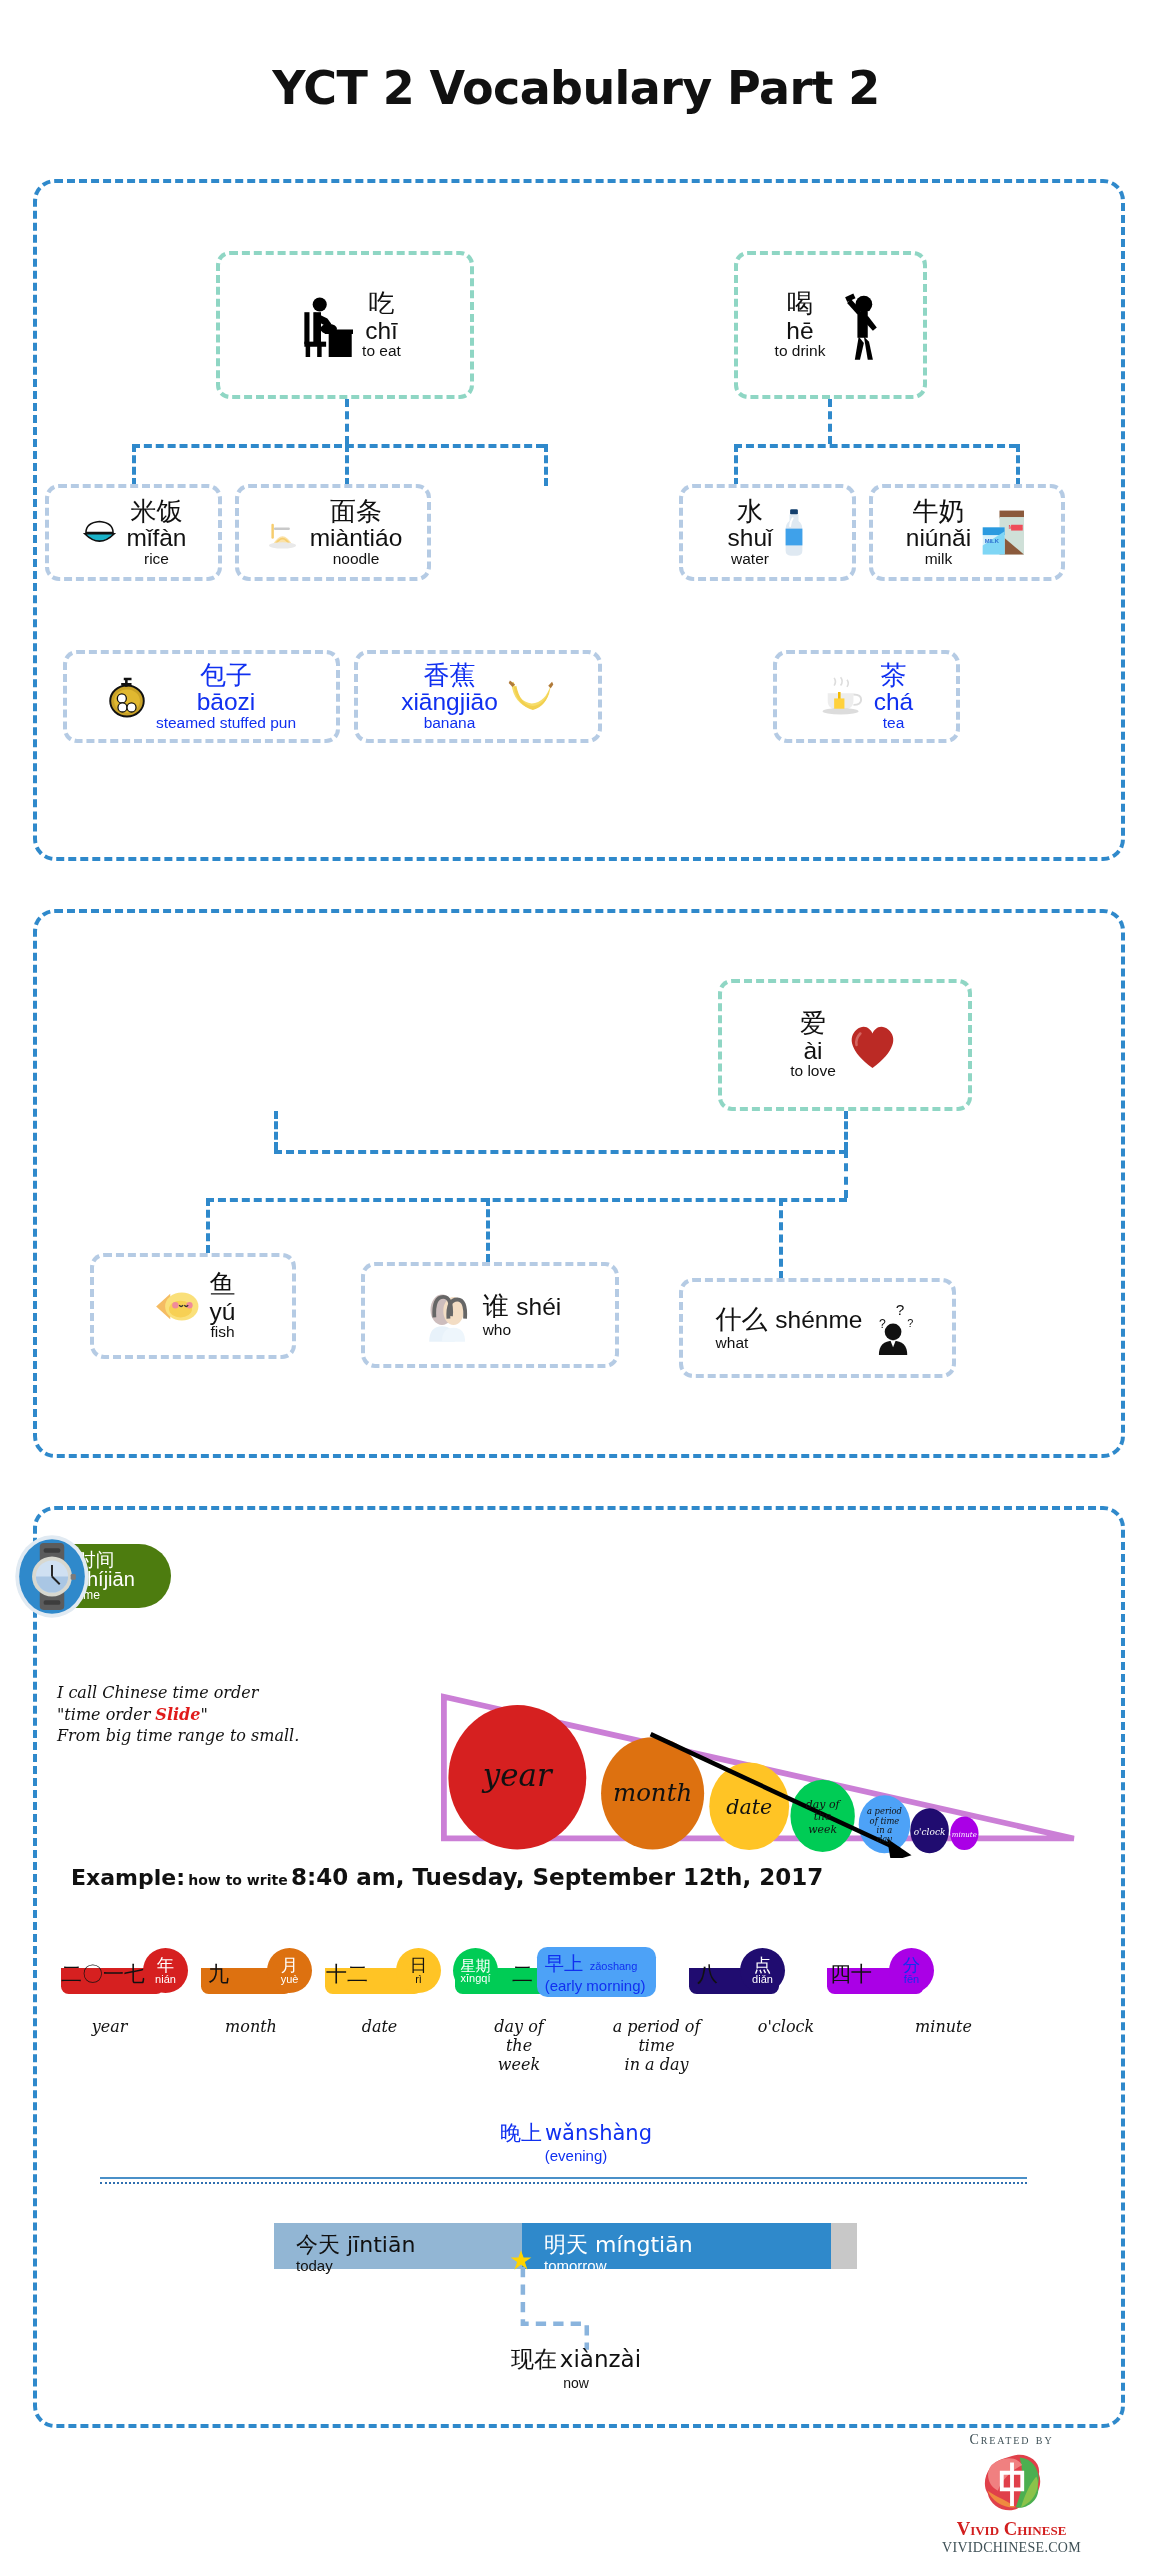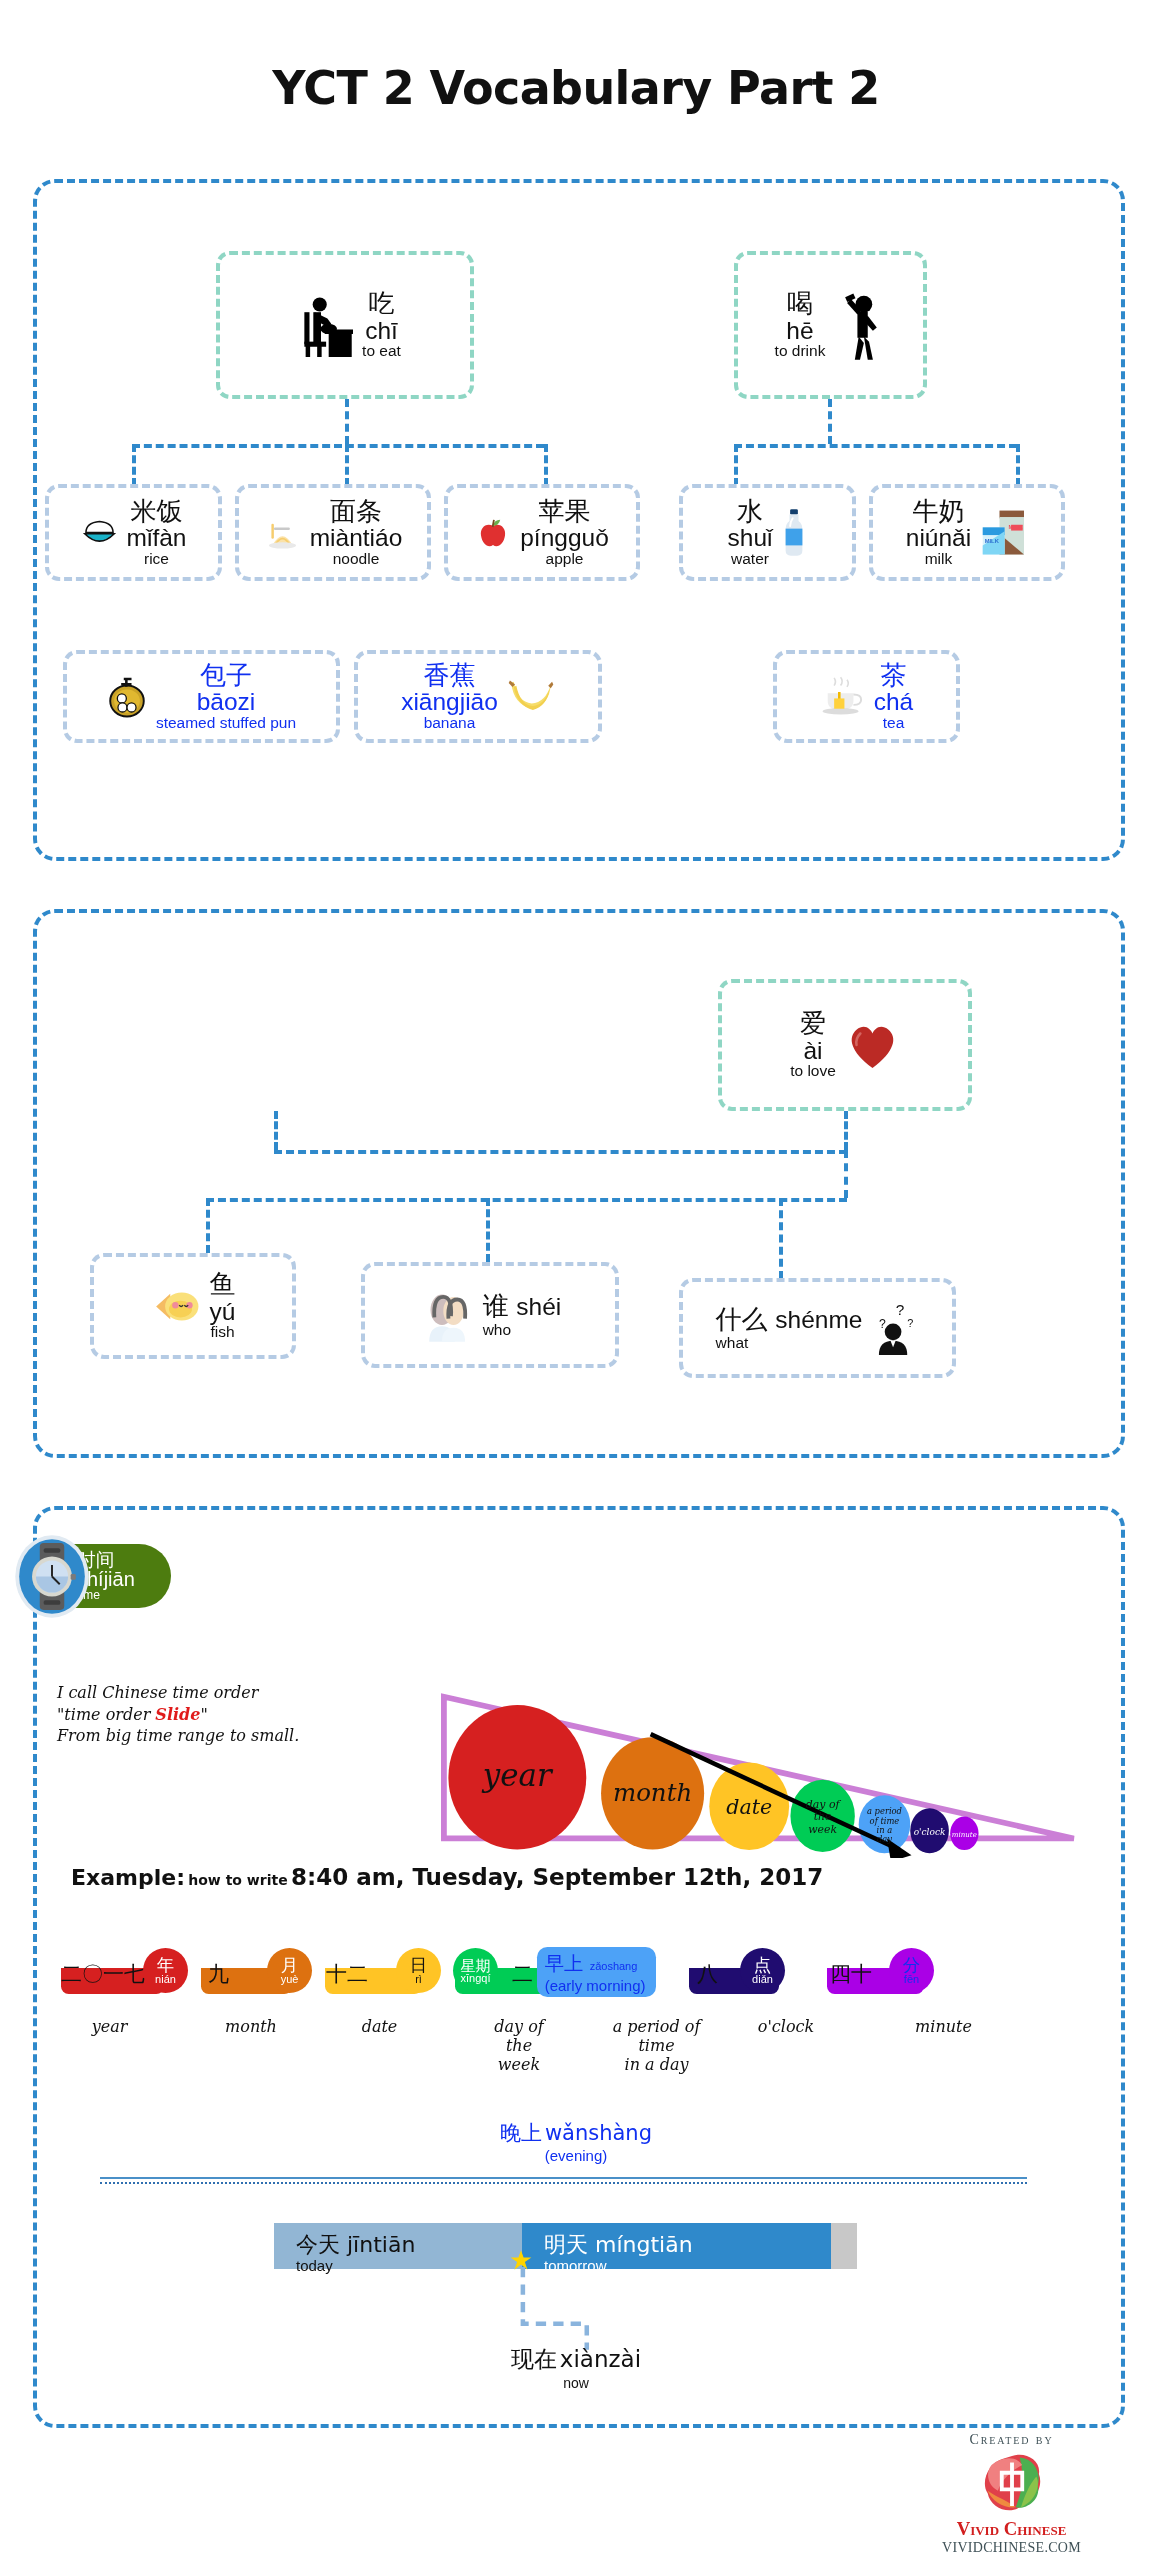--- a/index.html
+++ b/index.html
@@ -201,34 +201,20 @@
         <rect x="16" y="22" width="26" height="4" rx="2" fill="#c9c9c9"></rect>
       </svg>
     </span>
     <span class="txt">
       <span class="hz">面条</span>
       <span class="py">miàntiáo</span>
       <span class="en">noodle</span>
     </span>
   </div>
 
-  <div class="card blue" style="left:444px;top:484px;width:196px;height:97px;">
-    <span class="icon">
-      <svg width="36" height="36" viewBox="0 0 60 60">
-        <path d="M30 18 C18 12 8 22 10 34 C12 48 22 56 30 50 C38 56 48 48 50 34 C52 22 42 12 30 18Z" fill="#e03030"></path>
-        <path d="M30 18 Q32 8 42 8 Q40 18 30 18Z" fill="#6ab04c"></path>
-        <rect x="29" y="8" width="3" height="12" fill="#7a4a1e" transform="rotate(10 30 14)"></rect>
-      </svg>
-    </span>
-    <span class="txt">
-      <span class="hz">苹果</span>
-      <span class="py">píngguǒ</span>
-      <span class="en">apple</span>
-    </span>
-  </div>
 
   <div class="card blue" style="left:679px;top:484px;width:177px;height:97px;">
     <span class="txt">
       <span class="hz">水</span>
       <span class="py">shuǐ</span>
       <span class="en">water</span>
     </span>
     <span class="icon">
       <svg width="26" height="49" viewBox="0 0 40 76">
         <rect x="14" y="2" width="12" height="8" rx="2" fill="#123f6e"></rect>

